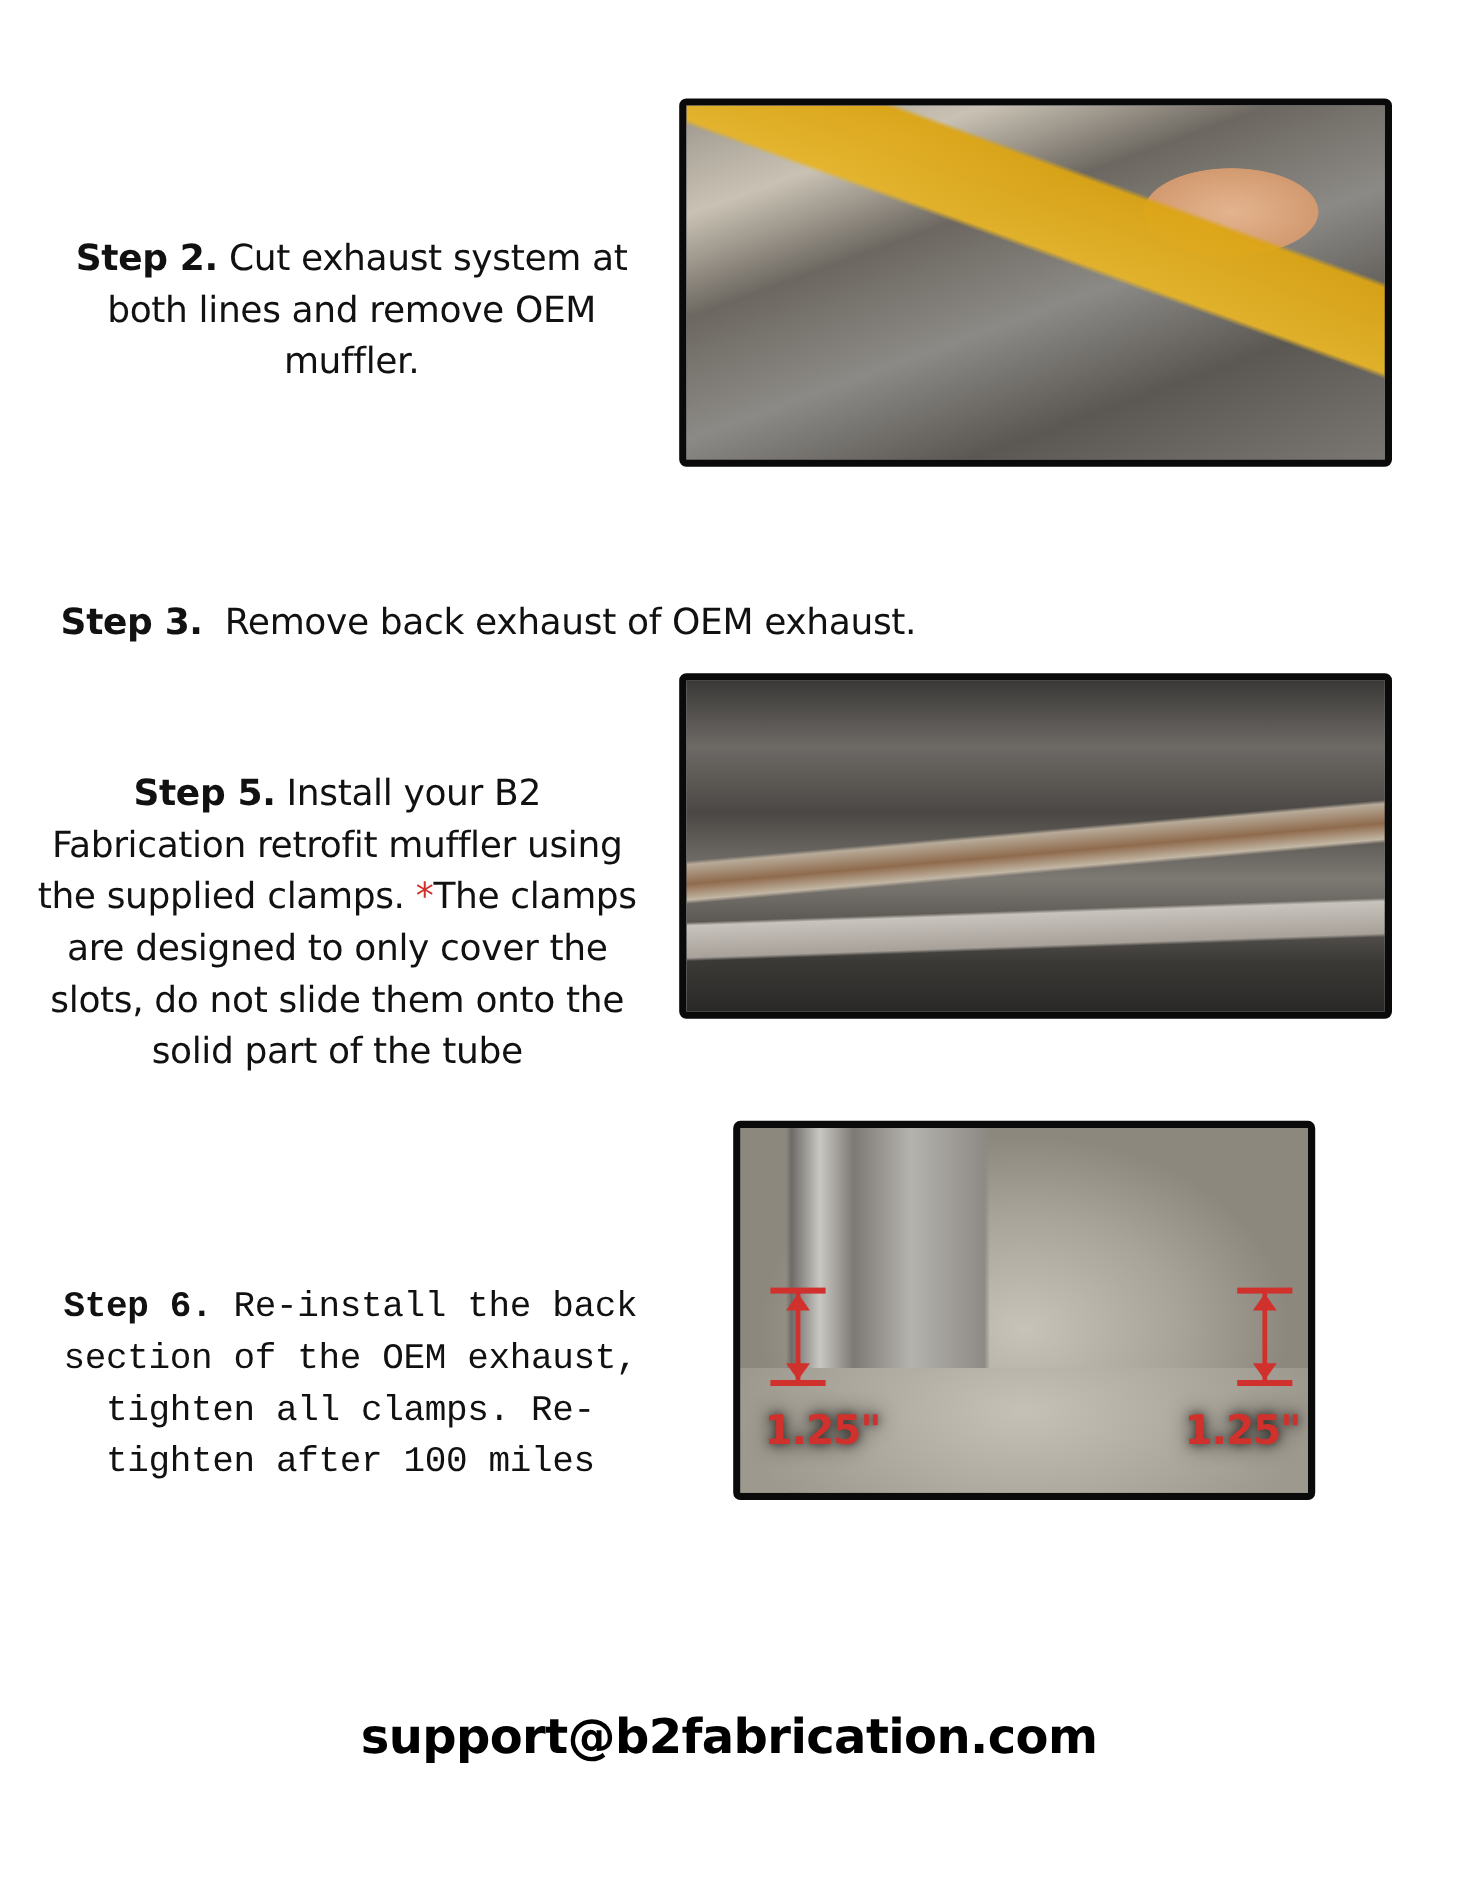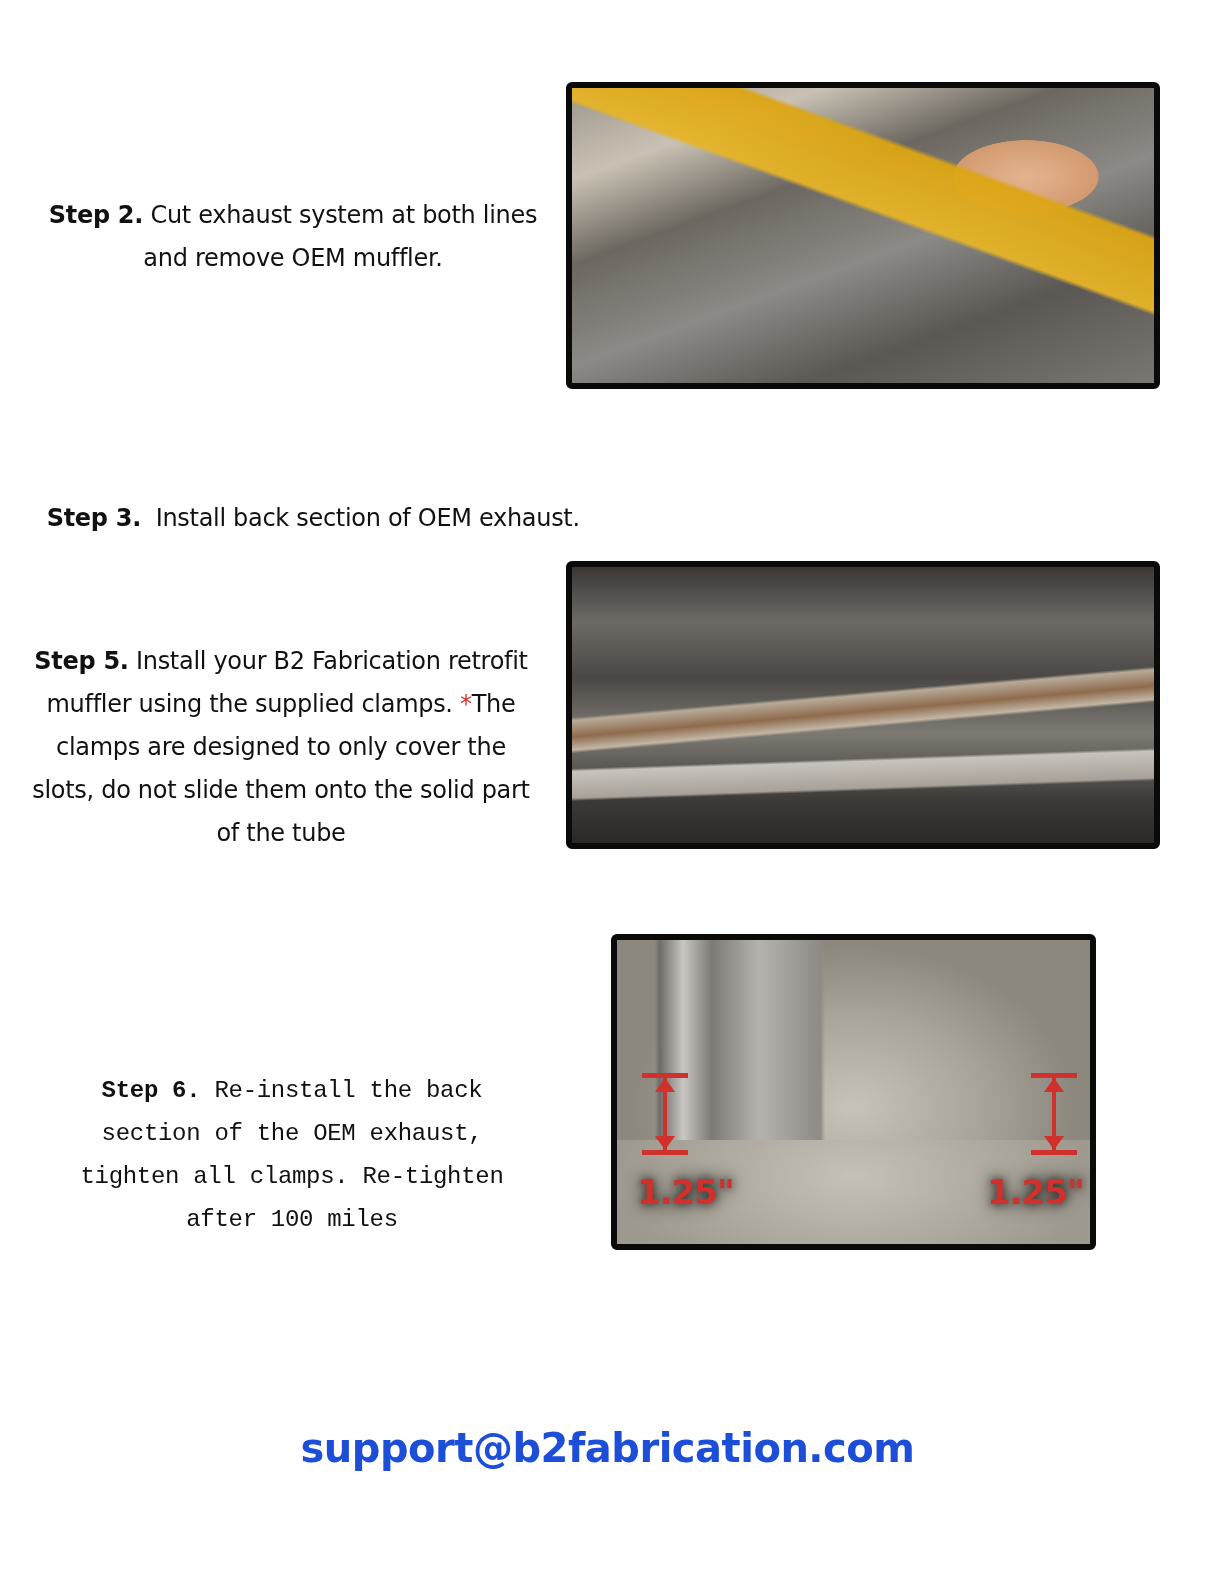--- a/index.html
+++ b/index.html
@@ -1,18 +1,18 @@
 <!DOCTYPE html>
 <html><head>
 <meta charset="utf-8">
 <style>
   html, body { margin: 0; padding: 0; background: #ffffff; }
   body { width: 1215px; height: 1579px; position: relative; overflow: hidden;
          font-family: "DejaVu Sans", sans-serif; color: #111; }
-  .step-text { position: absolute; text-align: center; font-size: 24px; line-height: 43px; letter-spacing: -0.3px; }
+  .step-text { position: absolute; text-align: center; font-size: 30px; line-height: 43px; letter-spacing: -0.3px; }
   .step-text b { font-weight: bold; }
   .asterisk { color: #d0312d; }
   .photo { position: absolute; border: 6px solid #0a0a0a; border-radius: 6px; overflow: hidden; box-sizing: border-box; }
   #photo1 { left: 566px; top: 82px; width: 594px; height: 307px;
     background:
       linear-gradient(20deg, rgba(0,0,0,0) 55%, rgba(230,180,40,0.95) 56%, rgba(220,165,20,0.95) 70%, rgba(0,0,0,0) 71%),
       radial-gradient(ellipse 120px 60px at 78% 30%, #e3b48f 0%, #d39a70 60%, rgba(0,0,0,0) 61%),
       linear-gradient(160deg, #9b948a 0%, #c9c2b4 18%, #6c6760 35%, #8c8a86 55%, #5b5854 75%, #7a7772 100%); }
   #photo2 { left: 566px; top: 561px; width: 594px; height: 288px;
     background:
@@ -29,33 +29,33 @@
              text-shadow: 0 0 18px rgba(0,0,0,0.85), 0 0 8px rgba(0,0,0,0.6); }
   .arrow { position: absolute; width: 46px; height: 82px; }
   .arrow .bar-top, .arrow .bar-bot { position:absolute; left:0; width:46px; height:5px; background:#d0312d; }
   .arrow .bar-top { top:0; } .arrow .bar-bot { bottom:0; }
   .arrow .stem { position:absolute; left:21px; top:3px; width:4px; height:76px; background:#d0312d; }
   .arrow .head-up, .arrow .head-down { position:absolute; left:13px; width:0; height:0;
      border-left:10px solid transparent; border-right:10px solid transparent; }
   .arrow .head-up { top:5px; border-bottom:14px solid #d0312d; }
   .arrow .head-down { bottom:5px; border-top:14px solid #d0312d; }
   .contact { position:absolute; left:0; width:1215px; top:1425px; text-align:center;
-             color:#1d4ed8; font-weight:bold; font-size:40px; letter-spacing:-0.5px; }
+             color:#000000; font-weight:bold; font-size:40px; letter-spacing:-0.5px; }
 </style>
 </head>
 <body>
 
 <div class="step-text" style="left:38px; top:194px; width:510px;">
   <b>Step 2.</b><span> Cut exhaust system at both lines and remove OEM muffler.</span>
 </div>
 
 <div class="photo" id="photo1"></div>
 
 <div class="step-text" style="left:32px; top:454px; width:700px; text-align:left; white-space:pre;">
-  <b>Step 3.</b><span>  Install back section of OEM exhaust.</span>
+  <b>Step 3.</b><span>  Remove back exhaust of OEM exhaust.</span>
 </div>
 
 <div class="step-text" style="left:26px; top:640px; width:510px;">
   <b>Step 5.</b><span> Install your B2 Fabrication retrofit muffler using the supplied clamps.</span>
   <span class="asterisk">*</span><span>The clamps are designed to only cover the slots, do not slide them onto the solid part of the tube</span>
 </div>
 
 <div class="photo" id="photo2"></div>
 
 <div class="step-text" style="left:52px; top:1069px; width:480px;font-family:Liberation Mono, monospace;">

